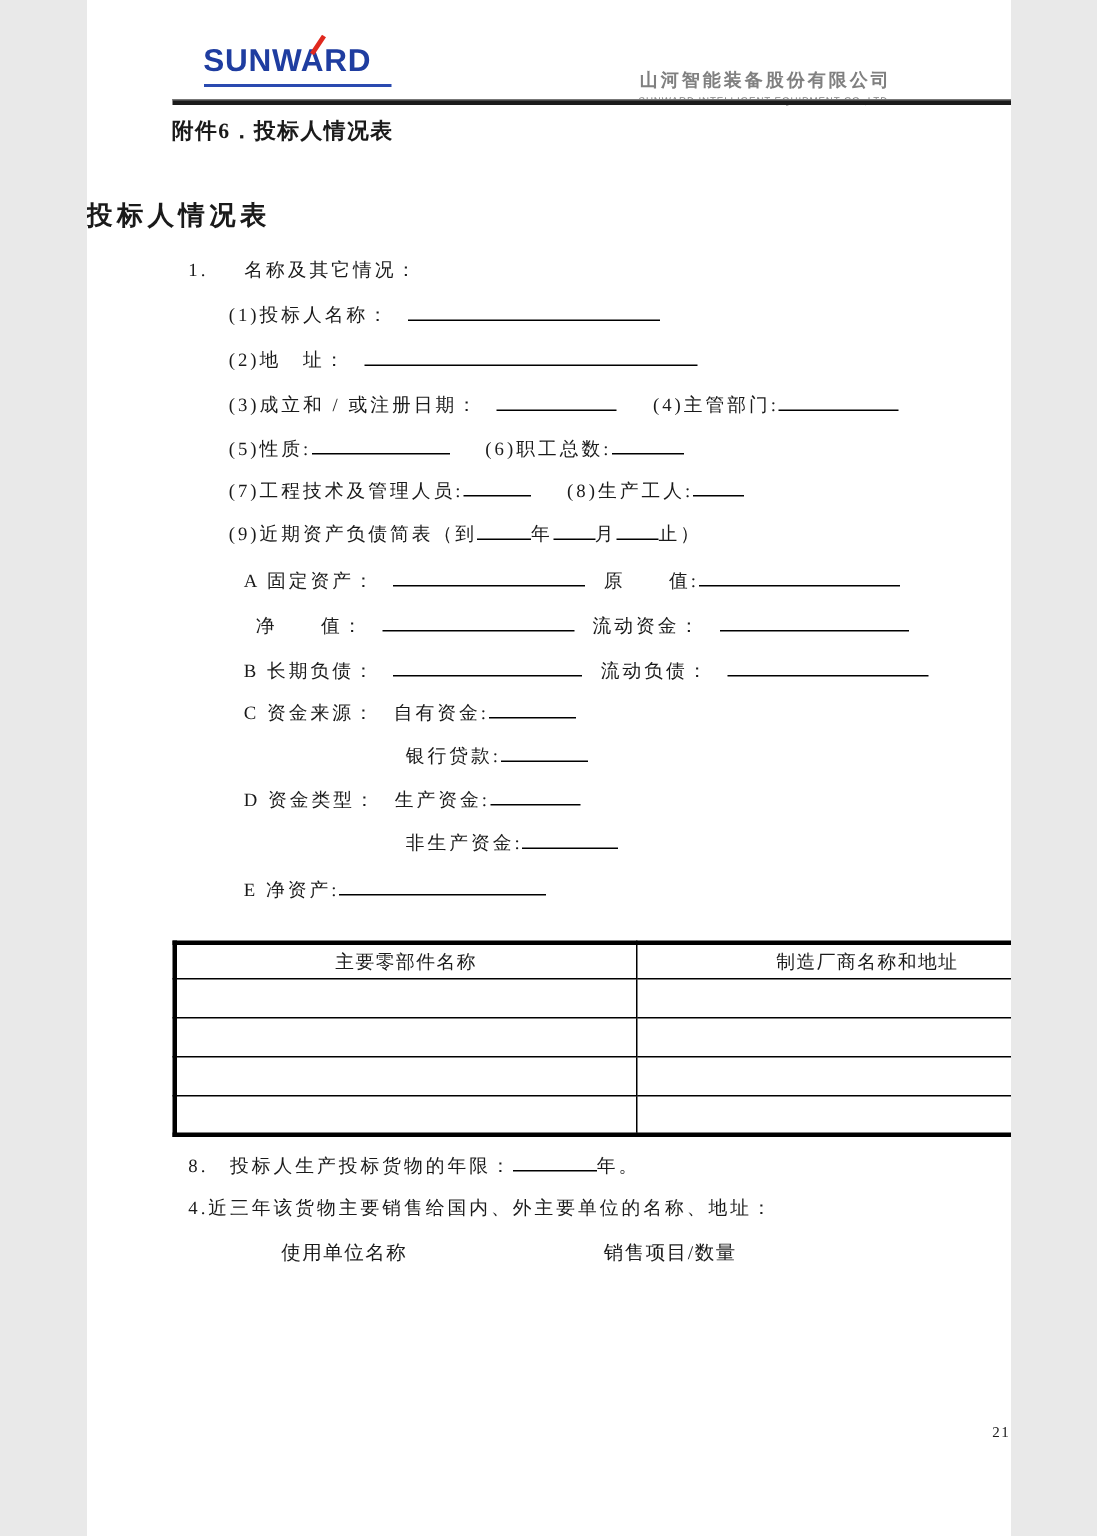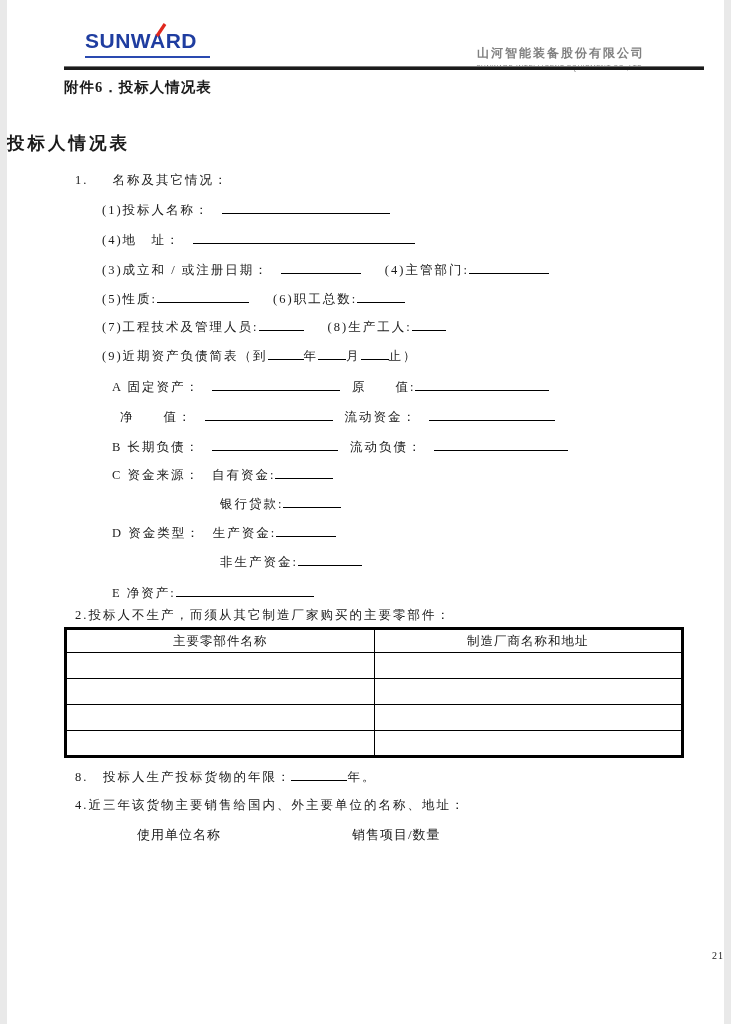--- a/index.html
+++ b/index.html
@@ -1,19 +1,19 @@
 <!DOCTYPE html>
 <html><head>
 <meta charset="utf-8">
 <style>
   * { margin:0; padding:0; box-sizing:border-box; }
   html,body { background:#e9e9e9; }
   .page {
     position:relative;
-    width:717px; height:1024px;
+    width:616px; height:1024px;
     margin:0 auto;
     background:#ffffff;
     font-family:"Liberation Serif","DejaVu Serif",serif;
     color:#1a1a1a;
     overflow:hidden;
     padding-left:31px;
   }
   
   .logo-wrap { position:absolute; left:78px; top:30px; width:125px; }
   .logo-text {
@@ -102,21 +102,21 @@
 
   <div class="line" style="left:68px; top:172px;">
     <span>1.</span><span class="gap-m"></span><span>名称及其它情况：</span>
   </div>
 
   <div class="line" style="left:95px; top:201px;">
     <span>(1)投标人名称：</span><span class="gap-s"></span><span class="blank" style="width:168px;"></span>
   </div>
 
   <div class="line" style="left:95px; top:231px;">
-    <span>(4)地　址：</span><span class="gap-s"></span><span class="blank" style="width:222px;"></span>
+    <span>(2)地　址：</span><span class="gap-s"></span><span class="blank" style="width:222px;"></span>
   </div>
 
   <div class="line" style="left:95px; top:261px;">
     <span>(3)成立和 / 或注册日期：</span><span class="gap-s"></span><span class="blank" style="width:80px;"></span><span class="gap-m"></span><span>(4)主管部门:</span><span class="blank" style="width:80px;"></span>
   </div>
 
   <div class="line" style="left:95px; top:290px;">
     <span>(5)性质:</span><span class="blank" style="width:92px;"></span><span class="gap-m"></span><span>(6)职工总数:</span><span class="blank" style="width:48px;"></span>
   </div>
 
@@ -153,23 +153,20 @@
   </div>
 
   <div class="line" style="left:213px; top:553px;">
     <span>非生产资金:</span><span class="blank" style="width:64px;"></span>
   </div>
 
   <div class="line" style="left:105px; top:584px;">
     <span>E 净资产:</span><span class="blank" style="width:138px;"></span>
   </div>
 
-  <div class="line" style="left:68px; top:607px;">
-    <span>2.投标人不生产，而须从其它制造厂家购买的主要零部件：</span>
-  </div>
 
   <table class="components-table">
     <thead>
       <tr>
         <th>主要零部件名称</th>
         <th>制造厂商名称和地址</th>
       </tr>
     </thead>
     <tbody>
       <tr>

